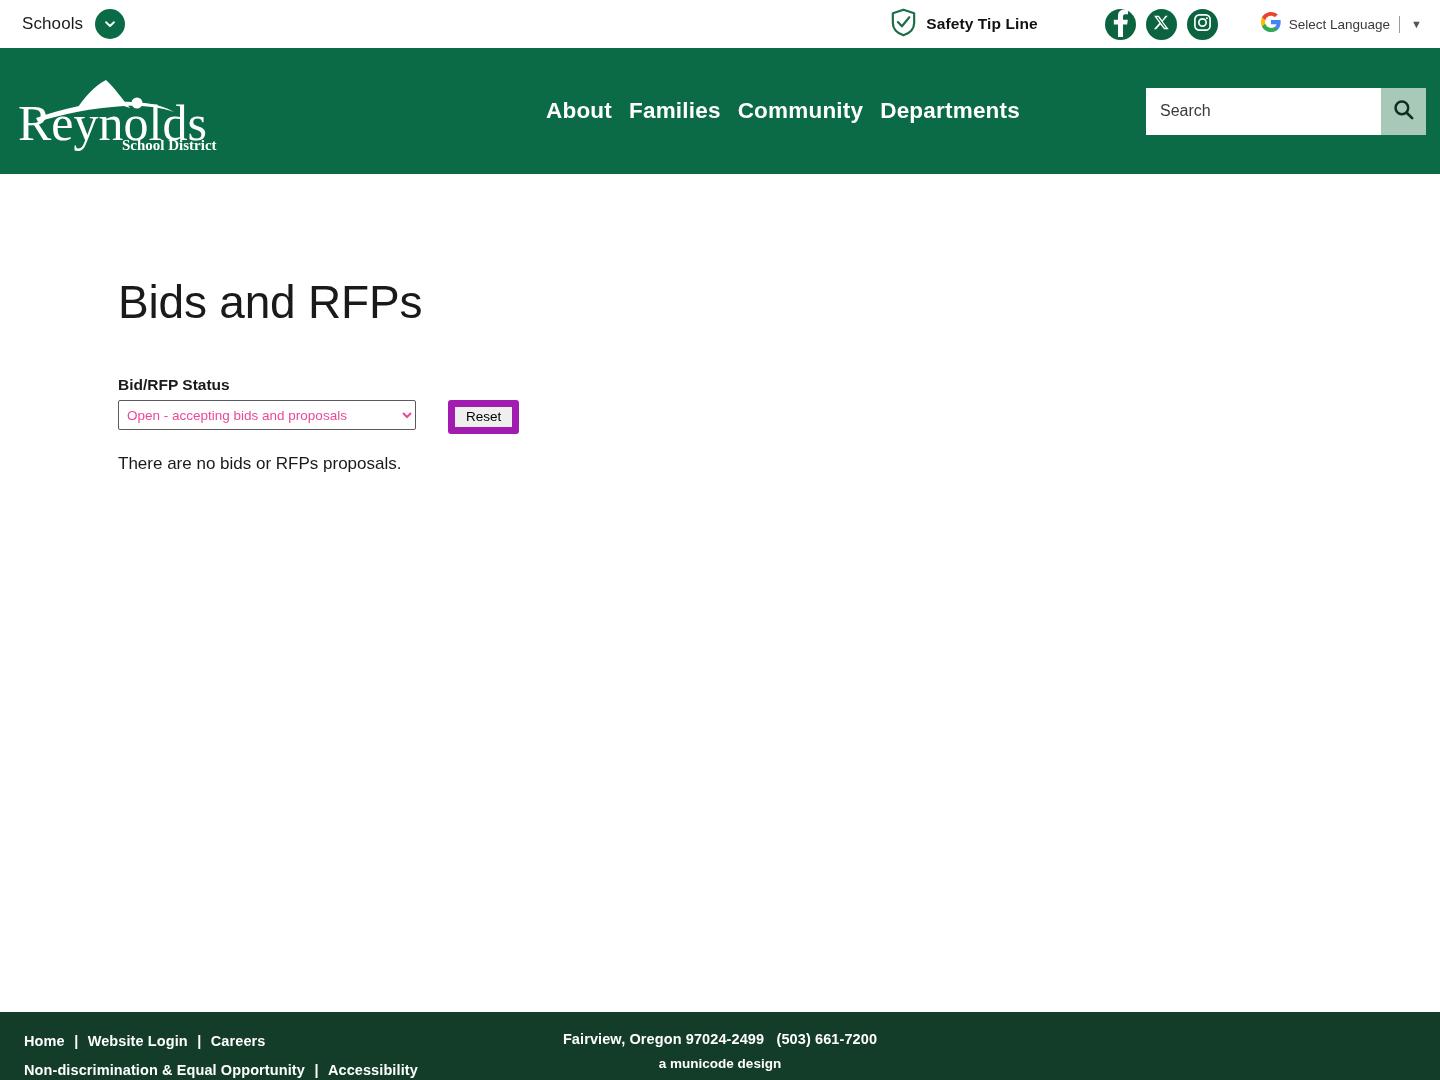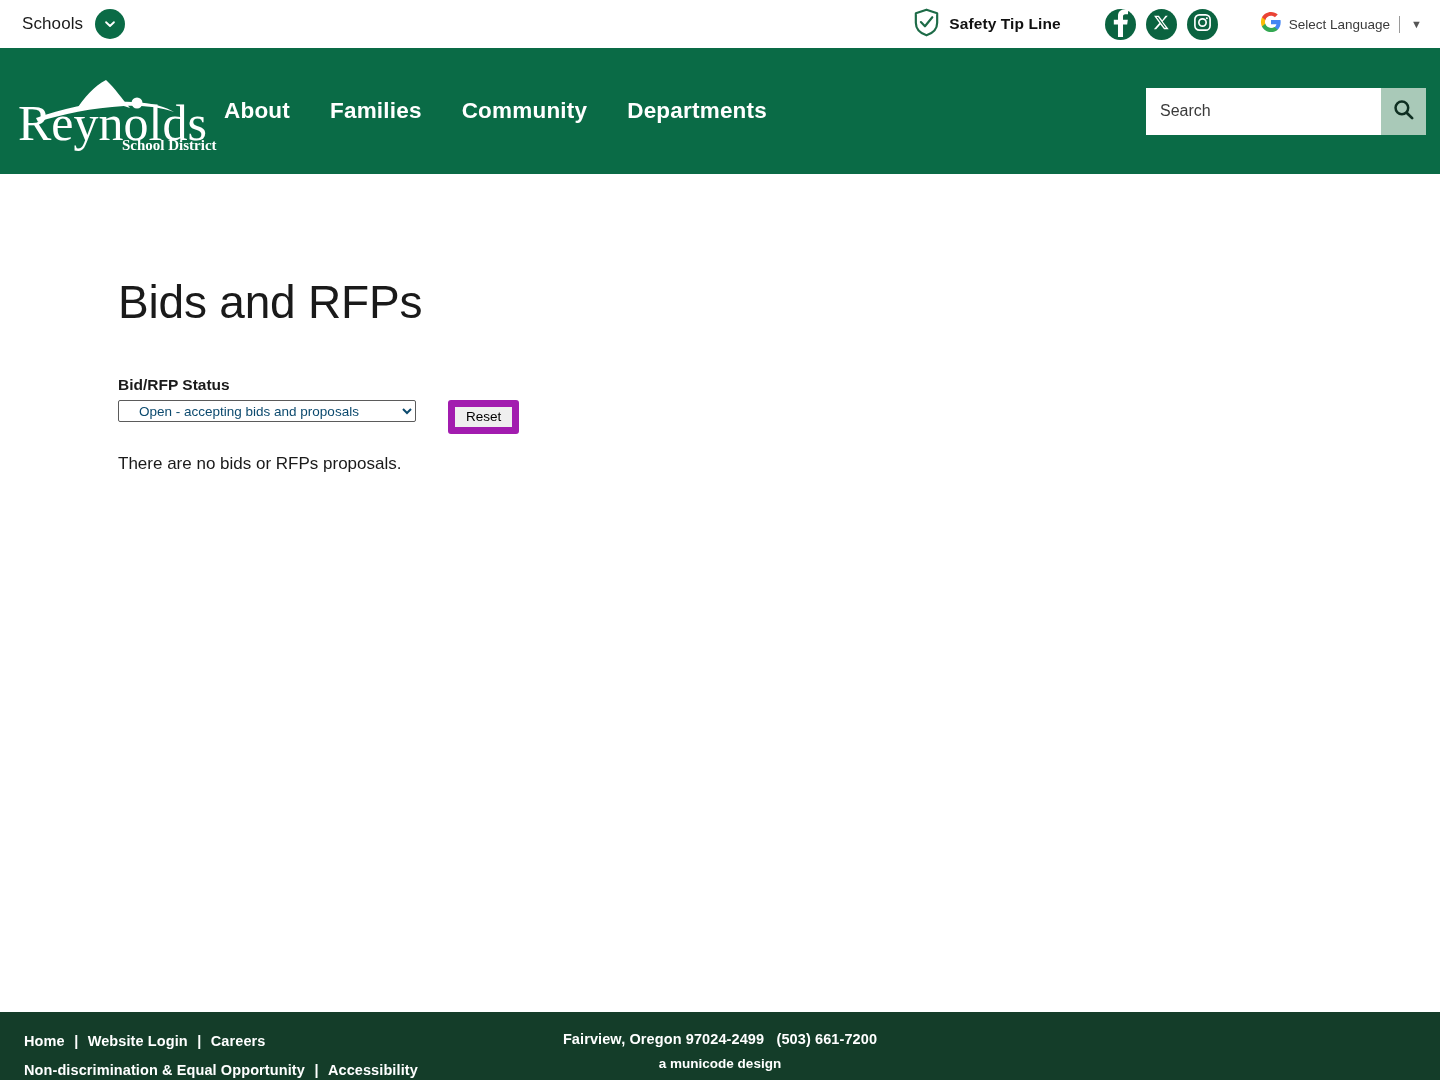--- a/index.html
+++ b/index.html
@@ -51,21 +51,21 @@
     margin-left: auto;
     display: flex;
     align-items: center;
     gap: 0;
   }
   .safety-tip {
     display: flex;
     align-items: center;
     gap: 9px;
     text-decoration: none;
-    margin-right: 44px;
+    margin-right: 67px;
   }
   .safety-tip .label {
     font-size: 15.5px;
     font-weight: bold;
     color: #111111;
     letter-spacing: .1px;
   }
   .social-list {
     display: flex;
     align-items: center;
@@ -116,21 +116,22 @@
     display: block;
     text-decoration: none;
     width: 210px;
     flex: 0 0 210px;
   }
   .logo-svg { display: block; }
 
   .main-nav {
     display: flex;
     align-items: center;
-    gap: 40px;
+    gap: 17px;
+    margin-left: 322px;
   }
   .nav-item {
     color: #ffffff;
     text-decoration: none;
     font-size: 22.5px;
     font-weight: bold;
     letter-spacing: .2px;
     white-space: nowrap;
   }
 
@@ -187,28 +188,28 @@
     color: #1a1a1a;
     margin-bottom: 6px;
   }
   .filter-row {
     display: flex;
     align-items: flex-start;
     gap: 32px;
   }
   .status-select {
     width: 298px;
-    height: 22px;
+    height: 30px;
     font-size: 13.5px;
     font-family: "Liberation Sans", sans-serif;
-    color: #0c4a6e;
+    color: #ec4899;
     border: 1px solid #5b5b5b;
     border-radius: 2px;
     background: #ffffff;
-    padding: 1px 16px;
+    padding: 1px 4px;
   }
   .reset-button {
     font-size: 13.5px;
     font-family: "Liberation Sans", sans-serif;
     padding: 2px 11px;
     border: 7px solid #a21caf;
     border-radius: 3px;
     background: #efefef;
     color: #000;
     cursor: pointer;

